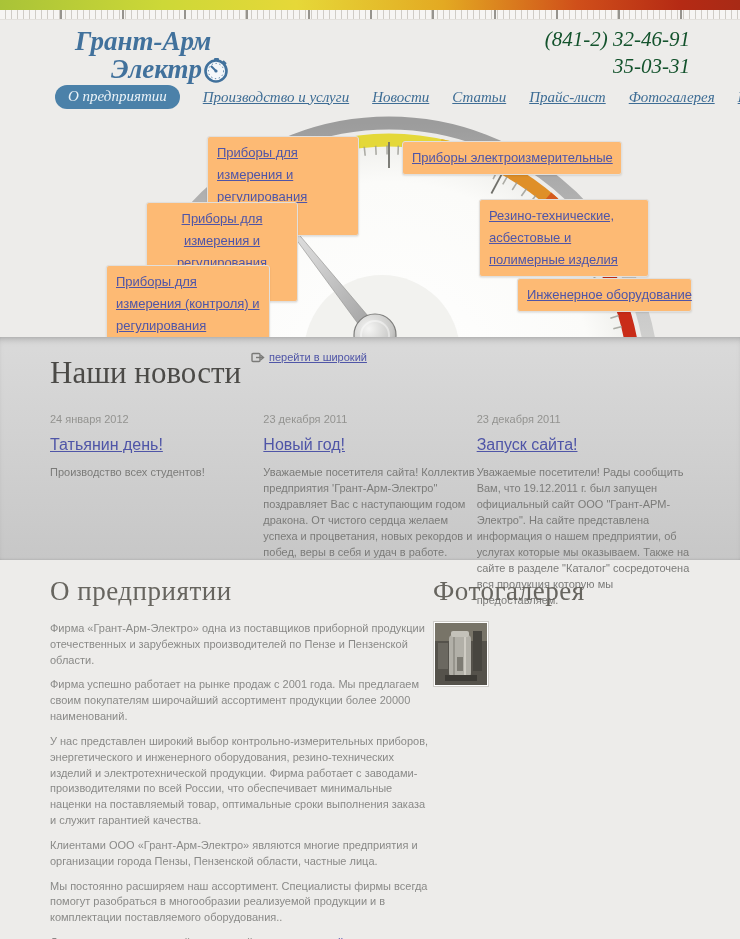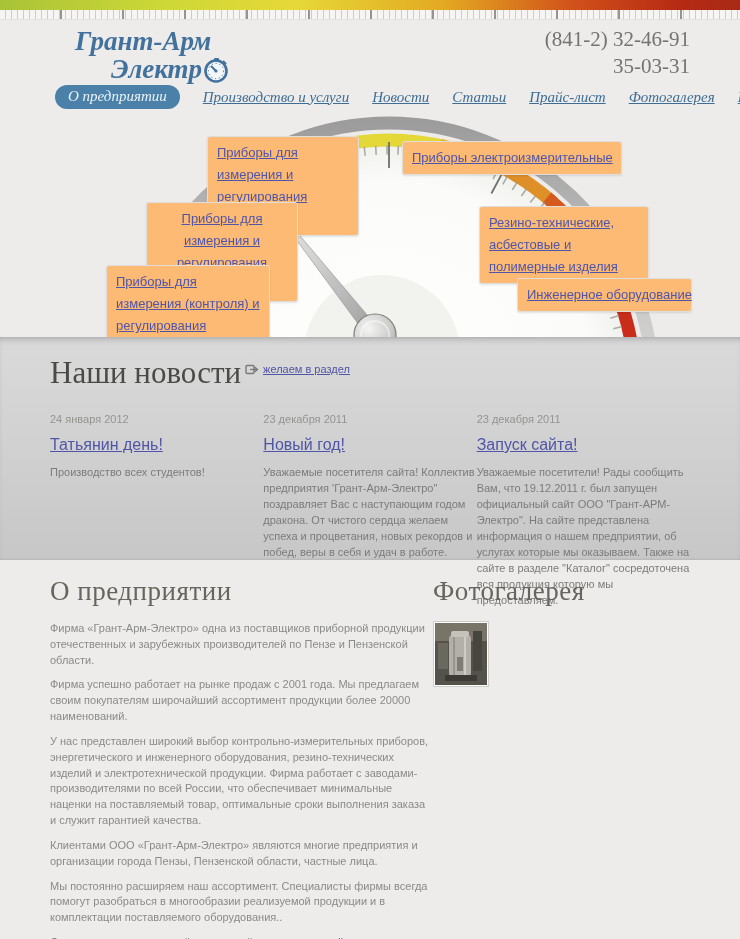--- a/index.html
+++ b/index.html
@@ -14,36 +14,36 @@
       repeating-linear-gradient(to right, transparent 0 60px, #96948e 60px 62px),
       repeating-linear-gradient(to right, transparent 0 5px, #cfccc6 5px 6px);
     border-bottom:1px solid #e3e1dd; }
 
   
   .header { height:64px; position:relative; }
   .logo { position:absolute; left:75px; top:8px; color:#41719c; font-family:"Liberation Serif", serif; font-style:italic; font-weight:bold; line-height:1.0; cursor:pointer; }
   .logo-line1 { font-size:27px; }
   .logo-line2 { font-size:27px; padding-left:36px; display:flex; align-items:center; }
   .logo-gauge-icon { margin-left:1px; margin-top:2px; }
-  .phones { position:absolute; right:50px; top:6px; text-align:right; color:#737373; font-family:"Liberation Serif", serif; font-size:21px; line-height:1.3; }
+  .phones { position:absolute; right:50px; top:6px; text-align:right; color:#14532d; font-family:"Liberation Serif", serif; font-style:italic; font-size:21px; line-height:1.3; }
 
   
   .nav { padding-left:55px; height:26px; display:flex; align-items:center; gap:23px; font-family:"Liberation Serif", serif; font-style:italic; font-size:15px; }
   .nav a { color:#3e6d95; text-decoration:underline; cursor:pointer; white-space:nowrap; }
   .nav a.active { background:#4b81a9; color:#eaf2f7; text-decoration:none; padding:3px 13px 4px; border-radius:12px; }
 
   
   .gauge-section { height:227px; position:relative; overflow:hidden; }
   .glabel { position:absolute; background:#fdba74; border:1px solid #e1dfdc; border-radius:3px; padding:5px 9px; box-shadow:0 1px 2px rgba(0,0,0,.10); font-size:13px; line-height:1.7; }
   .glabel a { color:#4f55a7; text-decoration:underline; cursor:pointer; }
 
   
   .news-band { height:223px; background:linear-gradient(#dadada,#c7c7c7); padding:18px 50px 0;
     box-shadow:inset 0 6px 8px -6px rgba(0,0,0,.35), inset 0 -2px 3px -2px rgba(0,0,0,.18); }
-  .news-head { display:flex; align-items:center; gap:4px; }
+  .news-head { display:flex; align-items:flex-start; gap:10px; }
   .news-title { font-family:"Liberation Serif", serif; font-size:31px; color:#4b4a47; font-weight:400; }
   .news-goto { display:flex; align-items:center; gap:4px; position:relative; top:-4px; }
   .news-goto a { font-size:11px; color:#4f55a7; text-decoration:underline; cursor:pointer; }
   .news-cols { display:flex; margin-top:22px; }
   .news-col { flex:1; }
   .news-date { font-size:11px; color:#939390; }
   .news-item-title { display:inline-block; margin-top:11px; font-size:16px; color:#4f55a7; text-decoration:underline; cursor:pointer; }
   .news-text { margin-top:11px; font-size:11px; line-height:1.45; color:#7b7b79; }
 
   
@@ -147,41 +147,41 @@
 
     <div class="glabel" style="left:207px; top:26px; width:152px;">
       <a>Приборы для измерения и регулирования уровня</a>
     </div>
     <div class="glabel" style="left:402px; top:31px; width:220px; white-space:nowrap;">
       <a>Приборы электроизмерительные</a>
     </div>
     <div class="glabel" style="left:146px; top:92px; width:152px;text-align:center;">
       <a>Приборы для измерения и регулирования давления</a>
     </div>
-    <div class="glabel" style="left:479px; top:96px; width:170px;">
+    <div class="glabel" style="left:479px; top:89px; width:170px;">
       <a>Резино-технические, асбестовые и полимерные изделия</a>
     </div>
     <div class="glabel" style="left:106px; top:155px; width:164px;">
       <a>Приборы для измерения (контроля) и регулирования температуры</a>
     </div>
     <div class="glabel" style="left:517px; top:168px; width:175px; white-space:nowrap;">
       <a>Инженерное оборудование</a>
     </div>
   </div>
 
   <div class="news-band">
     <div class="news-head">
       <div class="news-title">Наши новости</div>
       <div class="news-goto">
         <svg width="14" height="11" viewBox="0 0 14 11">
           <rect x="1" y="1.5" width="8" height="8" rx="1" fill="none" stroke="#7a7a78" stroke-width="1.4"></rect>
           <line x1="5" y1="5.5" x2="12" y2="5.5" stroke="#7a7a78" stroke-width="1.4"></line>
           <polyline points="9.5,3 12.5,5.5 9.5,8" fill="none" stroke="#7a7a78" stroke-width="1.4"></polyline>
         </svg>
-        <a>желаем в раздел</a>
+        <a>перейти в широкий</a>
       </div>
     </div>
     <div class="news-cols">
       <div class="news-col">
         <div class="news-date">24 января 2012</div>
         <a class="news-item-title">Татьянин день!</a>
         <div class="news-text">Производство всех студентов!</div>
       </div>
       <div class="news-col">
         <div class="news-date">23 декабря 2011</div>

